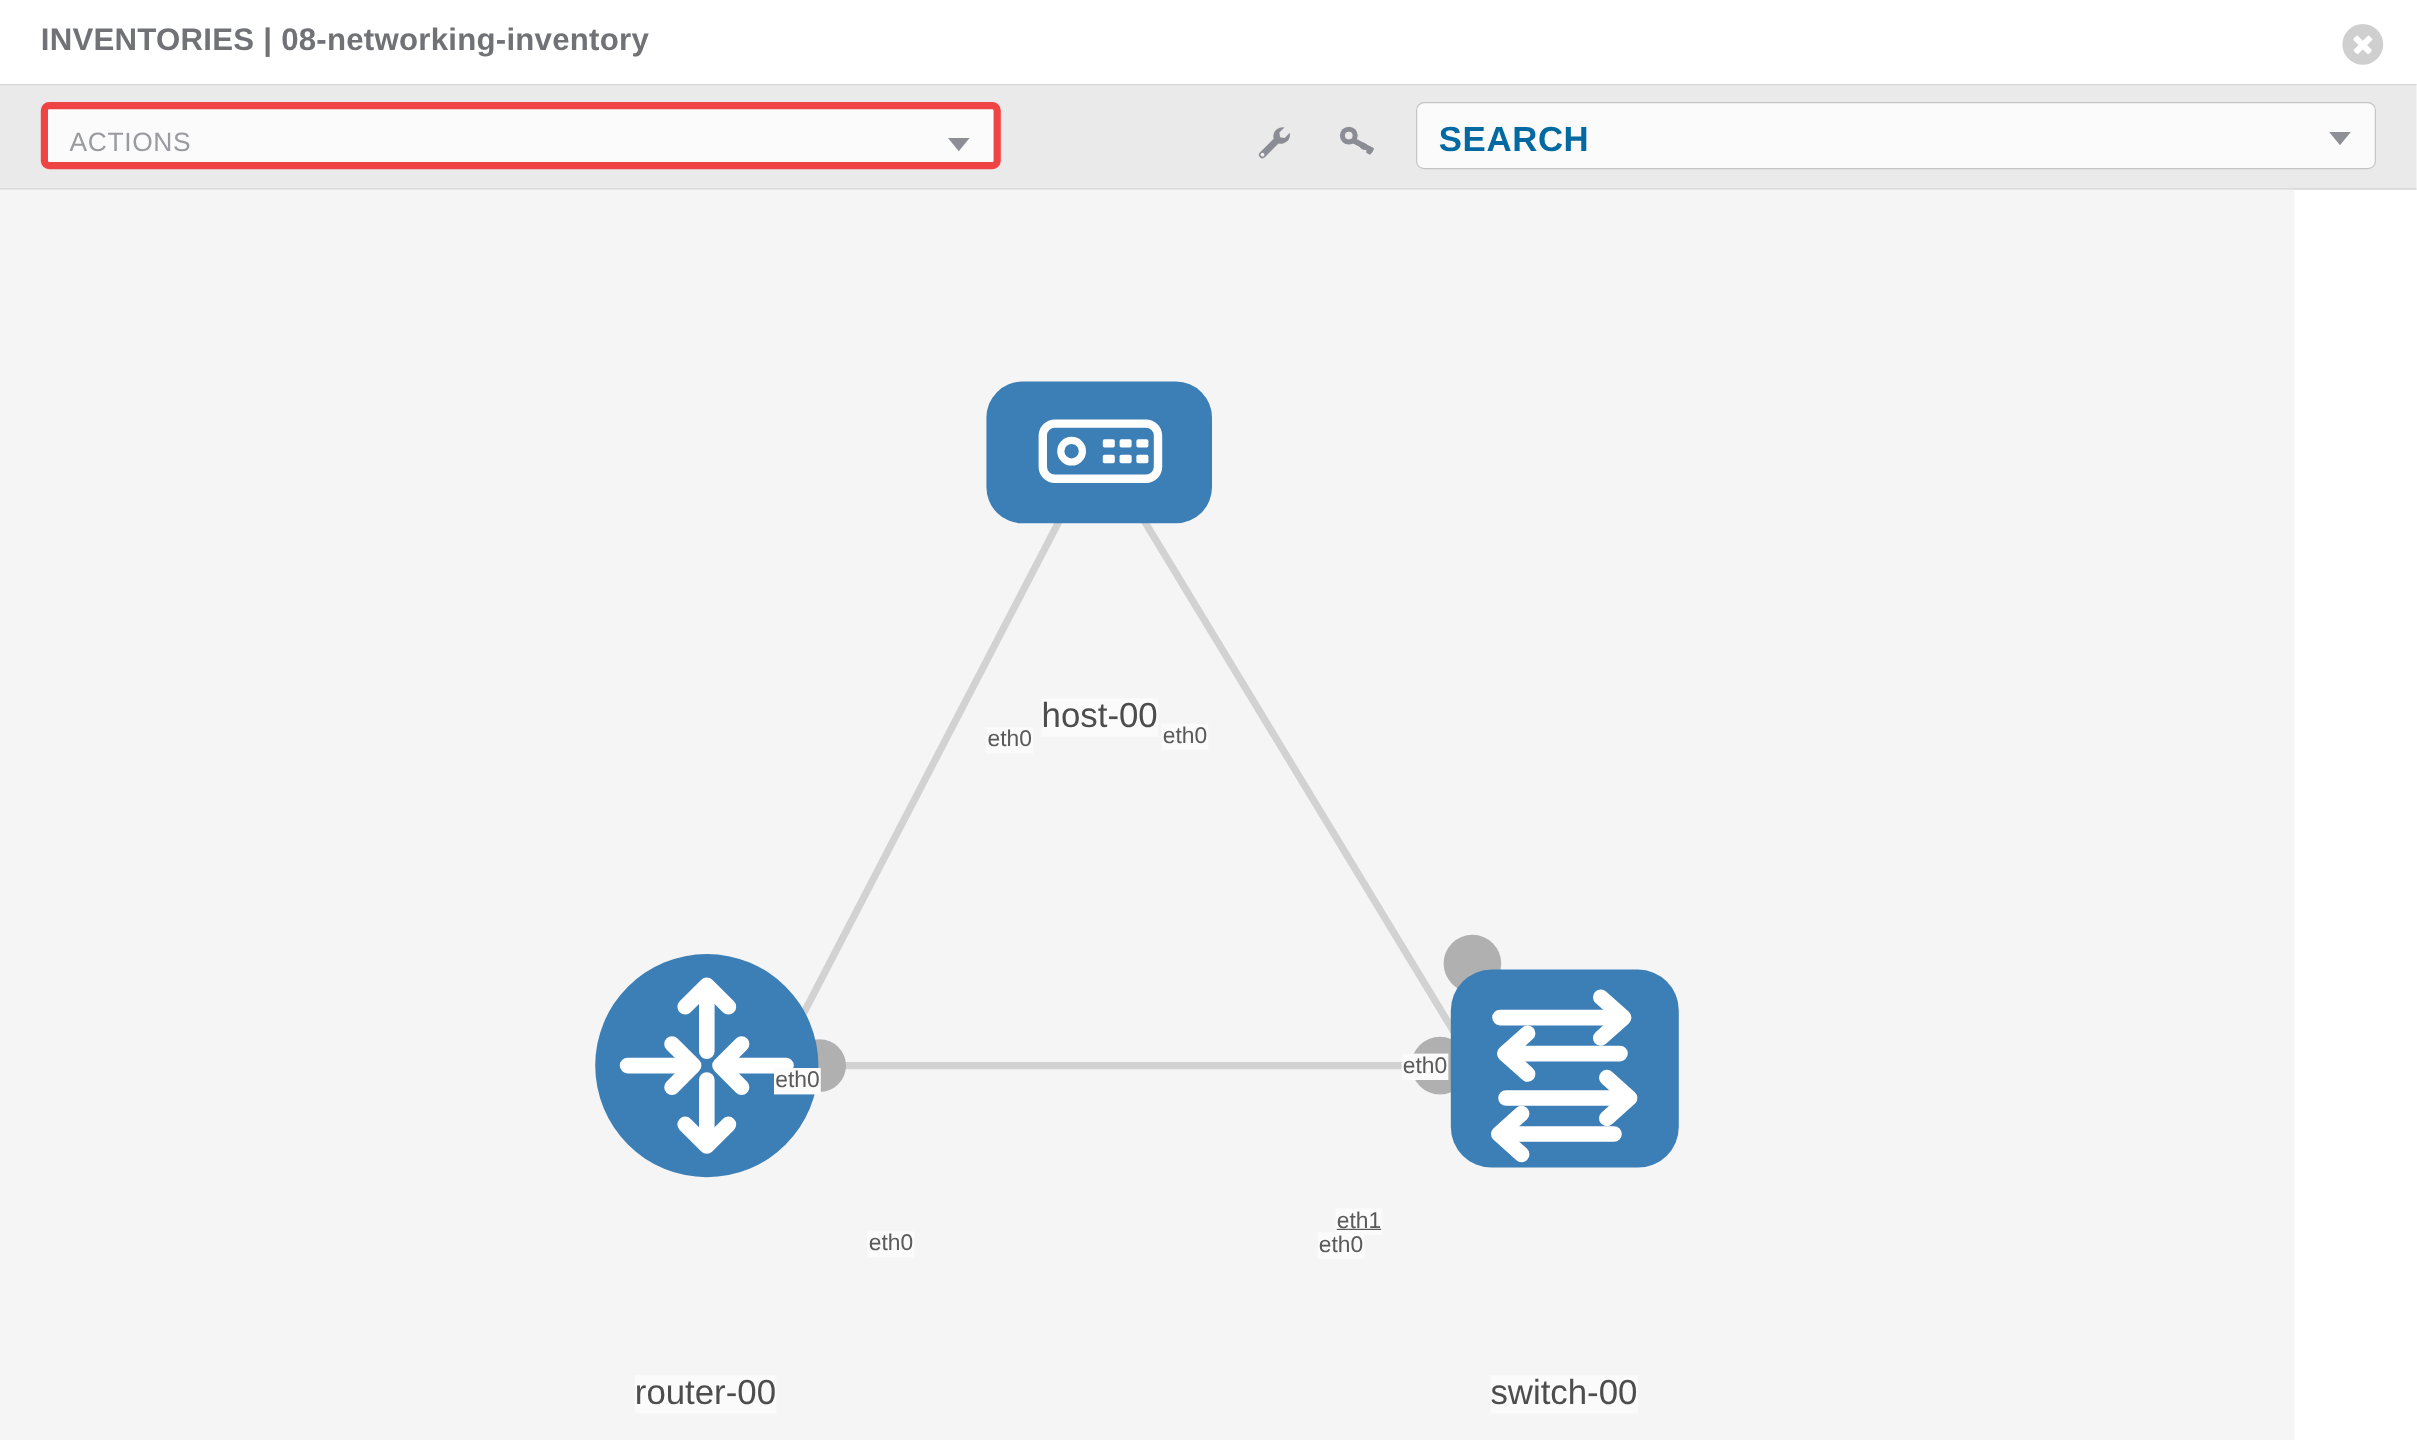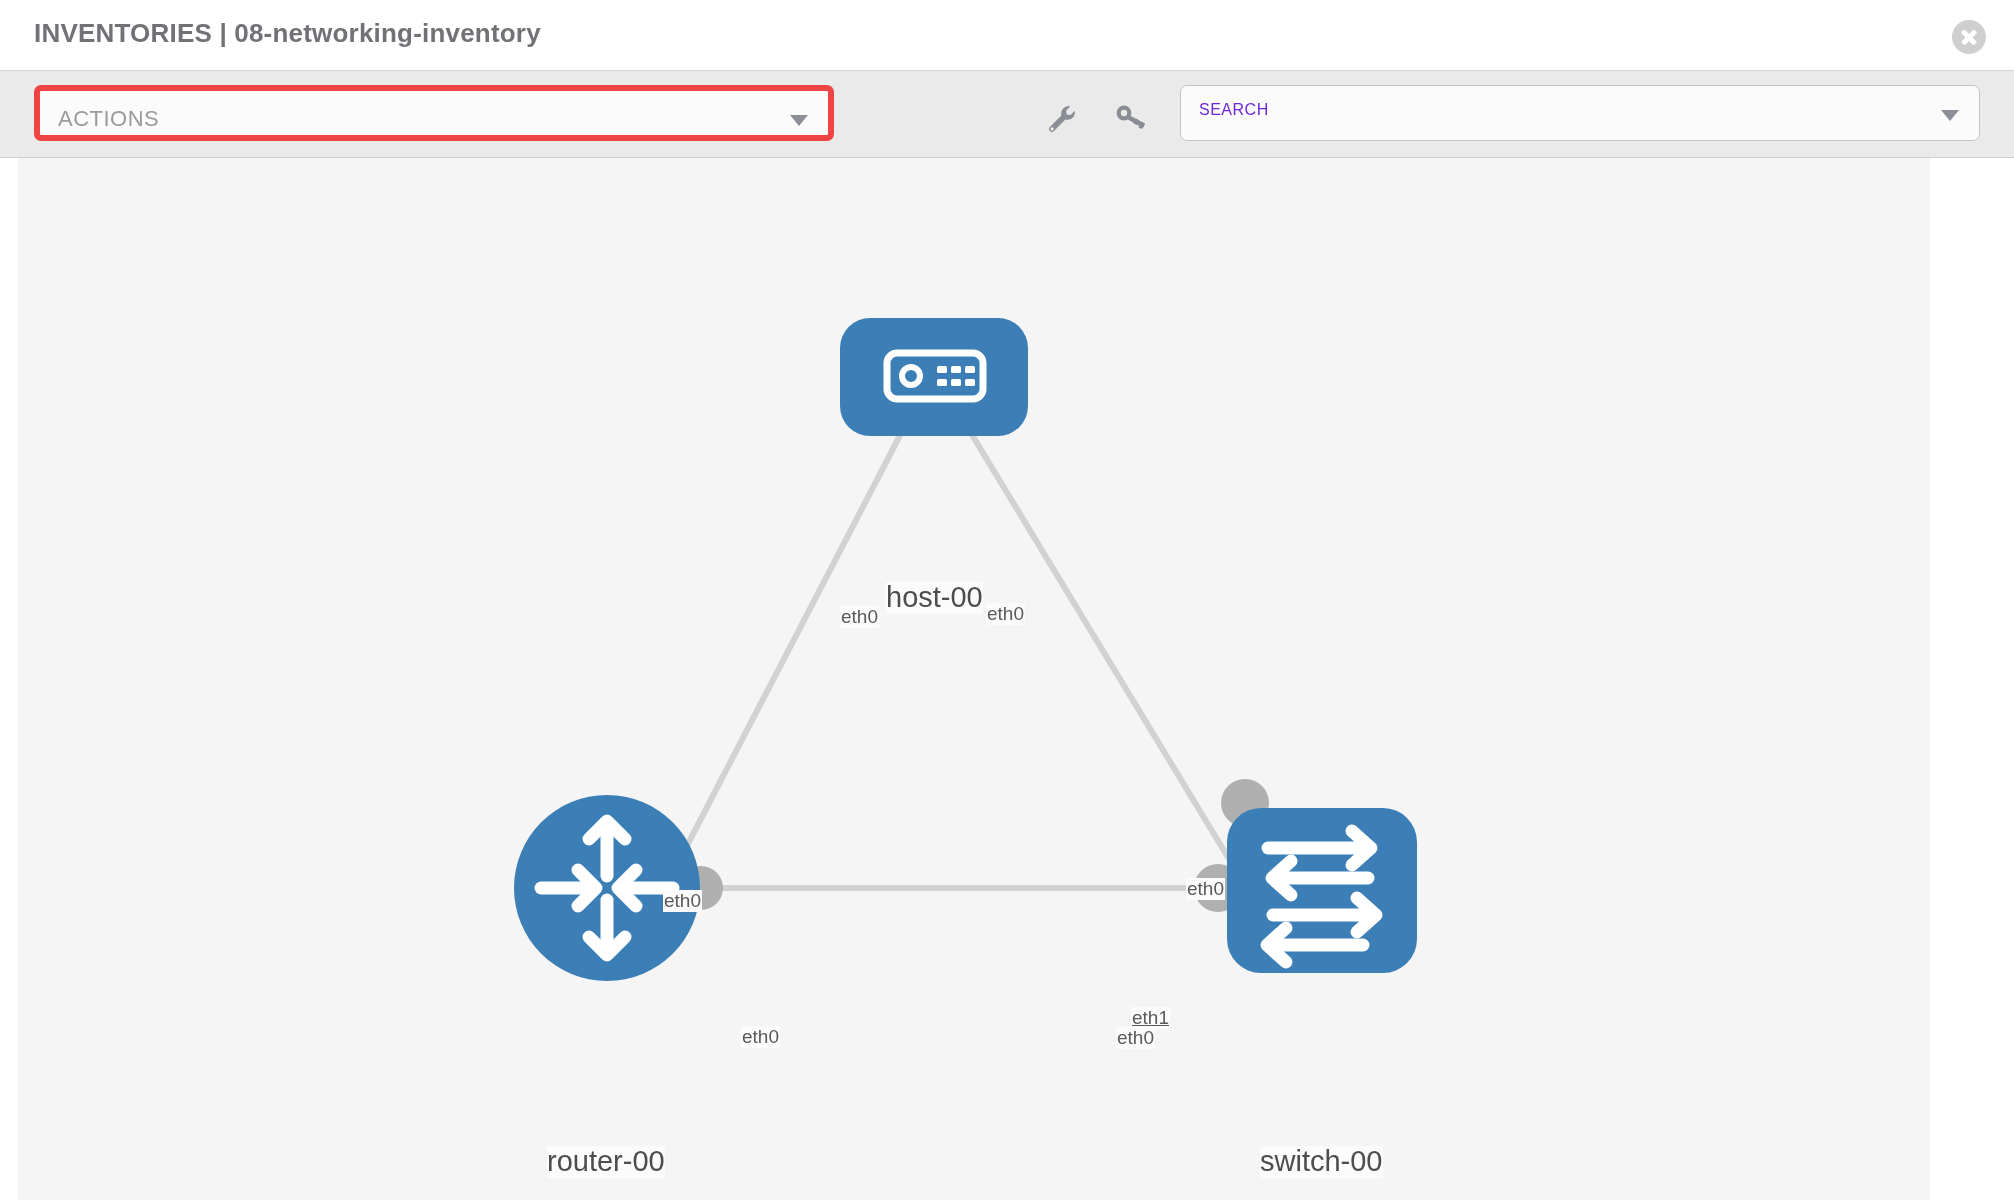--- a/index.html
+++ b/index.html
@@ -117,35 +117,35 @@
     background: #fbfbfb;
     border: 1px solid #c3c4c6;
     border-radius: 7px;
     box-sizing: border-box;
     cursor: text;
   }
   .search-select .label {
     position: absolute;
     left: 18px;
     top: 15px;
-    font-size: 16px;
-    color: #6d28d9;
+    font-size: 29px;
+    color: #0369a1;
     letter-spacing: 0.5px;
+    font-weight: bold;
   }
 
   
   .canvas {
     position: absolute;
     left: 0;
     top: 158px;
     width: 1912px;
     height: 1042px;
     background: #f5f5f5;
     overflow: hidden;
-    margin-left: 18px;
   }
   .canvas svg { display: block; }
 
   .node-label {
     position: absolute;
     background: #fbfbfb;
     color: #4d4d4d;
     white-space: nowrap;
     line-height: 1.1;
   }

